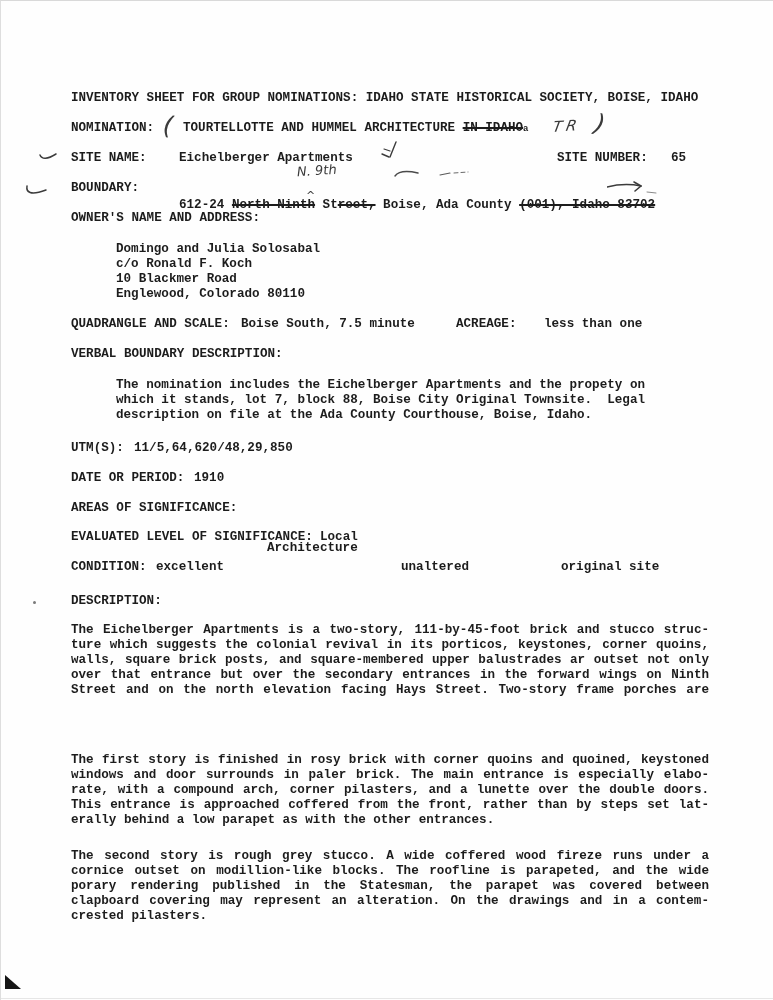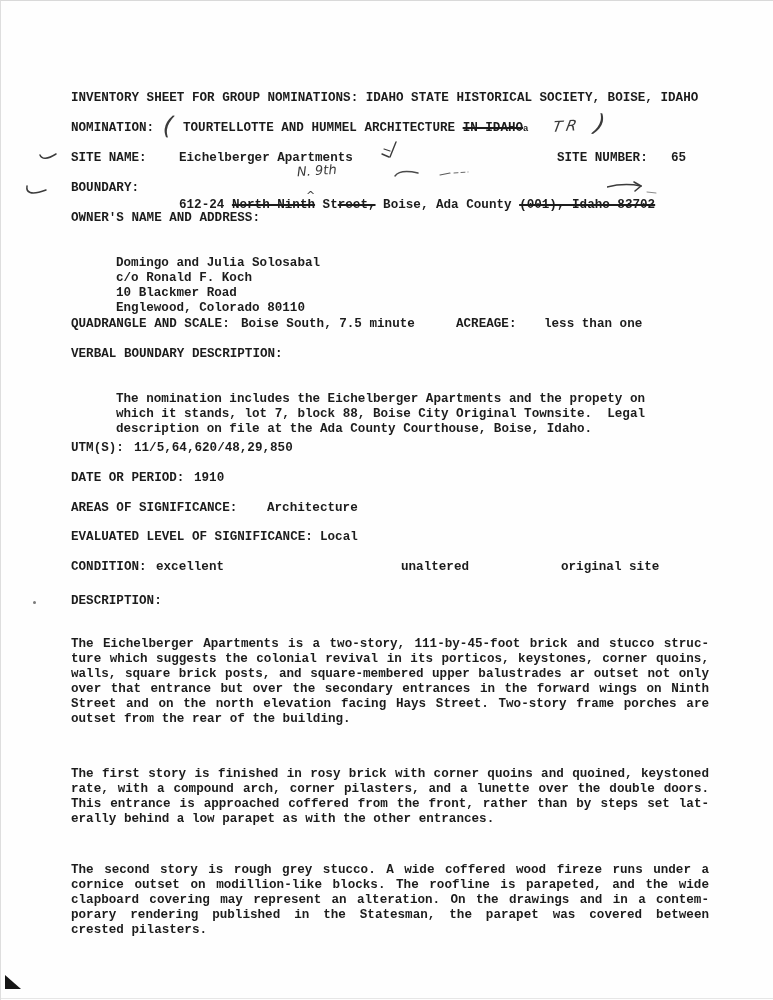--- a/index.html
+++ b/index.html
@@ -11,21 +11,21 @@
     border-top:1px solid #d9d9d9; border-left:1px solid #dedede;
     box-sizing:border-box;
   }
   .row { position:absolute; left:70px; height:16px; white-space:pre; }
   .row > span { position:absolute; top:0; white-space:pre; }
   .flow span { position:static; white-space:pre; }
   .strike { text-decoration:line-through; text-decoration-thickness:1.8px; }
   .sup-mark { position:relative; top:-5px; font-size:9px; }
   .hw { font-family:"DejaVu Sans",sans-serif; font-style:italic; font-weight:400; color:#3b3b3b; }
   .hw-paren { font-size:25px; line-height:1; }
-  .block { position:absolute; line-height:15px;margin-top:14px; }
+  .block { position:absolute; line-height:15px; }
   .para { width:638px; }
   .para .tline { text-align:justify; text-align-last:justify; height:15px; }
   .para .tline.tline-last { text-align-last:left; }
   .plain .tline { white-space:pre; height:15px; text-align:left; }
   .mark { position:absolute; }
   svg.pen { display:block; }
   #corner-triangle { position:absolute; left:4px; top:974px; }
   #bottom-edge { position:absolute; left:0; top:997px; width:773px; height:1px; background:#e6e6e6; }
   #desc-dot { position:absolute; left:32px; top:600px; width:3px; height:3px; background:#7a7a7a; border-radius:50%; }
 </style>
@@ -131,21 +131,21 @@
   <div class="row" style="top:440px;">
     <span style="left:0;">UTM(S):</span>
     <span style="left:63px;">11/5,64,620/48,29,850</span>
   </div>
   <div class="row" style="top:470px;">
     <span style="left:0;">DATE OR PERIOD:</span>
     <span style="left:123px;">1910</span>
   </div>
   <div class="row" style="top:500px;">
     <span style="left:0;">AREAS OF SIGNIFICANCE:</span>
-    <span style="left:196px;">Architecture</span>
+    <span style="left:196px;margin-top:40px;">Architecture</span>
   </div>
   <div class="row" style="top:529px;">
     <span style="left:0;">EVALUATED LEVEL OF SIGNIFICANCE:</span>
     <span style="left:249px;">Local</span>
   </div>
   <div class="row" style="top:559px;">
     <span style="left:0;">CONDITION:</span>
     <span style="left:85px;">excellent</span>
     <span style="left:330px;">unaltered</span>
     <span style="left:490px;">original site</span>
@@ -154,33 +154,33 @@
   <div id="desc-dot"></div>
   <div class="row" style="top:593px;">
     <span style="left:0;">DESCRIPTION:</span>
   </div>
   <div class="block para" style="left:70px; top:622px;">
       <div class="tline">The Eichelberger Apartments is a two-story, 111-by-45-foot brick and stucco struc-</div>
       <div class="tline">ture which suggests the colonial revival in its porticos, keystones, corner quoins,</div>
       <div class="tline">walls, square brick posts, and square-membered upper balustrades ar outset not only</div>
       <div class="tline">over that entrance but over the secondary entrances in the forward wings on Ninth</div>
       <div class="tline">Street and on the north elevation facing Hays Street.  Two-story frame porches are</div>
-      <div class="tline tline-last">outset from the rear of the building.</div>
     </div>
   <div class="block para" style="left:70px; top:752px;">
       <div class="tline">The first story is finished in rosy brick with corner quoins and quoined, keystoned</div>
+      <div class="tline">windows and door surrounds in paler brick.  The main entrance is especially elabo-</div>
       <div class="tline">rate, with a compound arch, corner pilasters, and a lunette over the double doors.</div>
       <div class="tline">This entrance is approached coffered from the front, rather than by steps set lat-</div>
       <div class="tline tline-last">erally behind a low parapet as with the other entrances.</div>
     </div>
   <div class="block para" style="left:70px; top:848px;">
       <div class="tline">The second story is rough grey stucco.  A wide coffered wood fireze runs under a</div>
       <div class="tline">cornice outset on modillion-like blocks.  The roofline is parapeted, and the wide</div>
+      <div class="tline">porary rendering published in the Statesman, the parapet was covered between</div>
       <div class="tline">clapboard covering may represent an alteration.  On the drawings and in a contem-</div>
-      <div class="tline">porary rendering published in the Statesman, the parapet was covered between</div>
       <div class="tline tline-last">crested pilasters.</div>
     </div>
 
   <div id="corner-triangle">
     <svg width="18" height="15" viewBox="0 0 18 15">
         <polygon points="0,0 16,14 0,14" fill="#151515"></polygon>
       </svg>
   </div>
   <div id="bottom-edge"></div>
 

